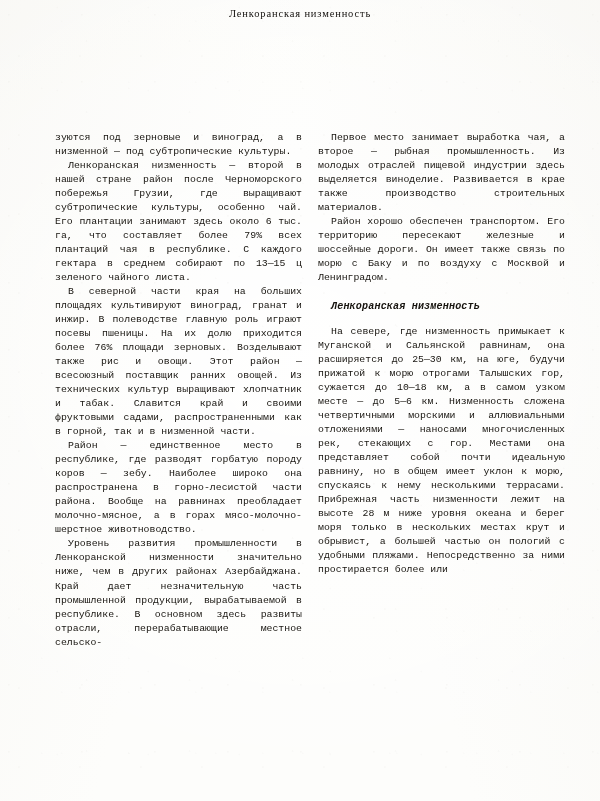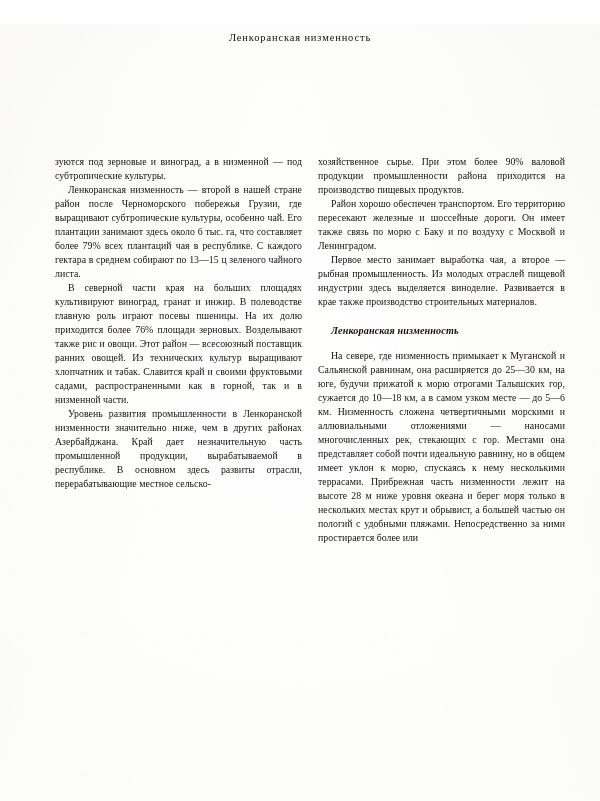--- a/index.html
+++ b/index.html
@@ -18,21 +18,20 @@
 
   
   #page {
     position: absolute;
     inset: 0;
     background: #fdfdfb;
     background-image:
       radial-gradient(ellipse 115% 80% at 50% 45%, rgba(255,255,255,0.9) 0%, rgba(250,249,246,0) 70%),
       linear-gradient(105deg, rgba(246,245,241,0.55) 0%, rgba(253,253,251,0) 38%),
       linear-gradient(255deg, rgba(245,244,240,0.5) 0%, rgba(253,253,251,0) 42%);
-    margin-top: 24px;
   }
 
   
   #grain {
     position: absolute;
     inset: 0;
     pointer-events: none;
     opacity: 0.32;
     background-image:
       radial-gradient(circle at 12% 22%, rgba(160,155,145,0.16) 0 0.6px, transparent 1.2px),
@@ -59,20 +58,21 @@
 
   
   #columns {
     position: absolute;
     top: 131px;
     left: 55px;
     width: 510px;
     height: 620px;
     display: flex;
     gap: 16px;
+    font-family: Liberation Mono, monospace;
   }
   .column {
     width: 248px;
     font-size: 9.85px;
     line-height: 14.02px;
     text-align: justify;
     text-justify: inter-word;
     hyphens: manual;
     color: #17140f;
   }
@@ -114,27 +114,27 @@
   <div id="grain"></div>
 
   <div id="running-header">Ленкоранская низменность</div>
 
   <div id="columns">
 
     <div class="column" id="left-column">
       <p class="no-indent">зуются под зерновые и виноград, а в низменной — под субтропические культуры.</p>
       <p>Ленкоранская низменность — второй в нашей стране район после Черноморского побережья Грузии, где выращивают субтропические культуры, особенно чай. Его плантации занимают здесь около 6 тыс. га, что составляет более 79% всех плантаций чая в республике. С каждого гектара в среднем собирают по 13—15 ц зеленого чайного листа.</p>
       <p>В северной части края на больших площадях культивируют виноград, гранат и инжир. В полеводстве главную роль играют посевы пшеницы. На их долю приходится более 76% площади зерновых. Возделывают также рис и овощи. Этот район — всесоюзный поставщик ранних овощей. Из технических культур выращивают хлопчатник и табак. Славится край и своими фруктовыми садами, распространенными как в горной, так и в низменной части.</p>
+      <p>Район — единственное место в республике, где разводят горбатую породу коров — зебу. Наиболее широко она распространена в горно-лесистой части района. Вообще на равнинах преобладает молочно-мясное, а в горах мясо-молочно-шерстное животноводство.</p>
       <p>Уровень развития промышленности в Ленкоранской низменности значительно ниже, чем в других районах Азербайджана. Край дает незначительную часть промышленной продукции, вырабатываемой в республике. В основном здесь развиты отрасли, перерабатывающие местное сельско-</p>
     </div>
 
     <div class="column" id="right-column">
-      <p class="no-indent">хозяйственное сырье. При этом более 90% валовой продукции промышленности района приходится на производство пищевых продуктов.</p>
+      <p>Первое место занимает выработка чая, а второе — рыбная промышленность. Из молодых отраслей пищевой индустрии здесь выделяется виноделие. Развивается в крае также производство строительных материалов.</p>
       <p>Район хорошо обеспечен транспортом. Его территорию пересекают железные и шоссейные дороги. Он имеет также связь по морю с Баку и по воздуху с Москвой и Ленинградом.</p>
-      <p>Первое место занимает выработка чая, а второе — рыбная промышленность. Из молодых отраслей пищевой индустрии здесь выделяется виноделие. Развивается в крае также производство строительных материалов.</p>
       <p class="section-heading">Ленкоранская низменность</p>
       <p>На севере, где низменность примыкает к Муганской и Сальянской равнинам, она расширяется до 25—30 км, на юге, будучи прижатой к морю отрогами Талышских гор, сужается до 10—18 км, а в самом узком месте — до 5—6 км. Низменность сложена четвертичными морскими и аллювиальными отложениями — наносами многочисленных рек, стекающих с гор. Местами она представляет собой почти идеальную равнину, но в общем имеет уклон к морю, спускаясь к нему несколькими террасами. Прибрежная часть низменности лежит на высоте 28 м ниже уровня океана и берег моря только в нескольких местах крут и обрывист, а большей частью он пологий с удобными пляжами. Непосредственно за ними простирается более или</p>
     </div>
 
   </div>
 
   <div id="folio">223</div>
 </div>
 
 </body></html>

